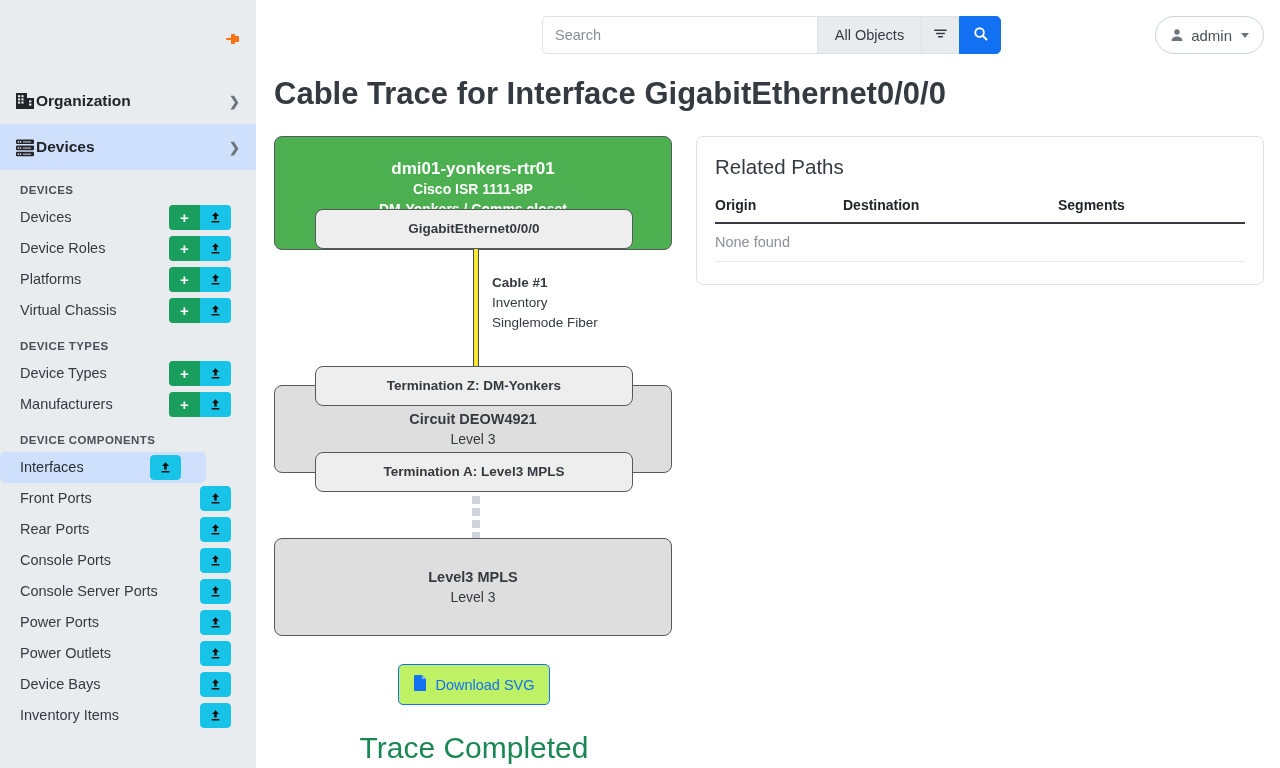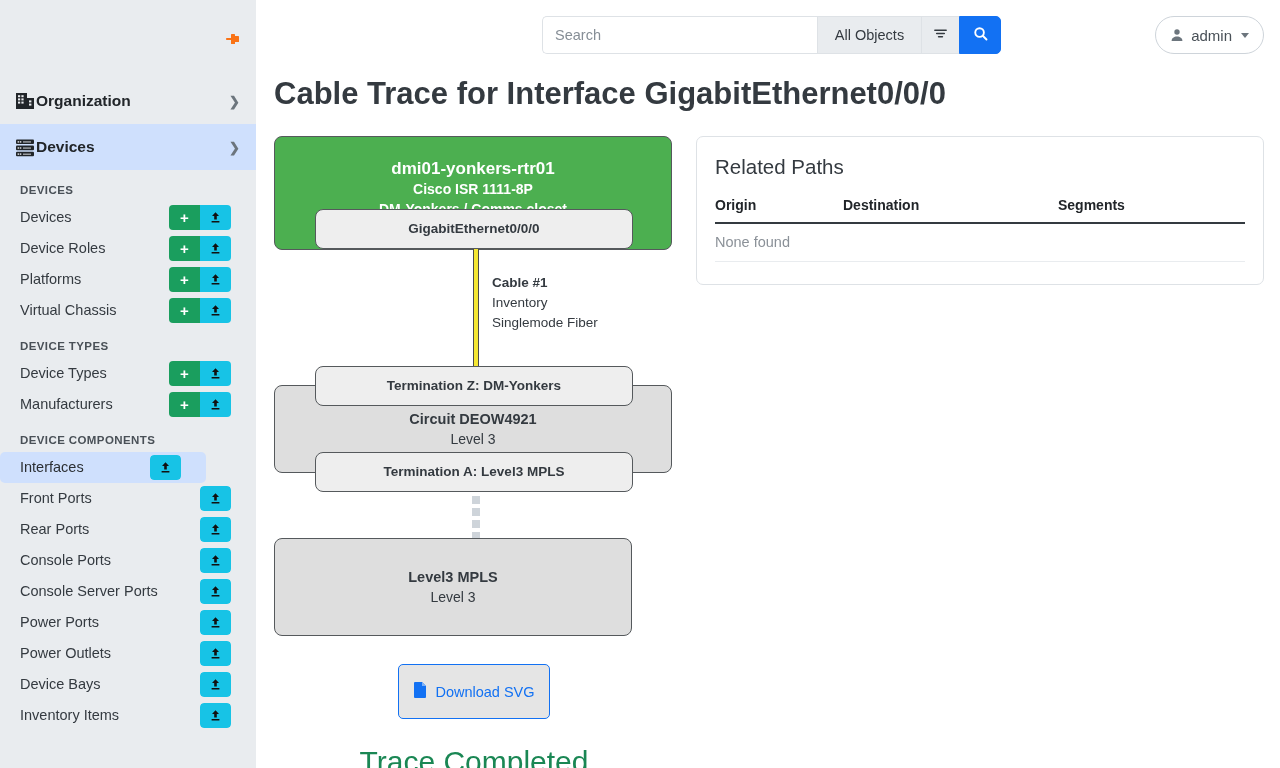--- a/index.html
+++ b/index.html
@@ -177,30 +177,30 @@
   .box-termz { position: relative; z-index: 3; }
   .box-terma { margin-top: -21px; }
 
   .dots { height: 46px; position: relative; }
   .dots span {
     position: absolute; left: 198px; width: 8px; height: 8px; background: #ced4da;
   }
 
   .node-end {
     background: #dedede; color: #343a40;
-    width: 358px; padding: 28px 8px 28px; margin-top: 0;
+    width: 398px; padding: 28px 8px 28px; margin-top: 0;
   }
   .node-end .n1 { font-size: 14.5px; font-weight: 700; line-height: 20px; }
   .node-end .n2 { font-size: 14px; line-height: 20px; }
 
   .dl-wrap { display: flex; justify-content: center; margin-top: 28px; }
   .dl-btn {
     display: inline-flex; align-items: center; gap: 8px;
     border: 1px solid #1271f3; border-radius: 5px;
-    padding: 17px 14px; background: #e5e5e5;
+    padding: 10px 14px; background: #bef264;
     color: #1271f3; font-size: 14.5px; cursor: pointer;
   }
   .dl-btn svg { width: 14px; height: 16px; }
 
   .completed {
     text-align: center; color: #1a8754;
     font-size: 30px; font-weight: 400; margin-top: 26px;
   }
 
   

